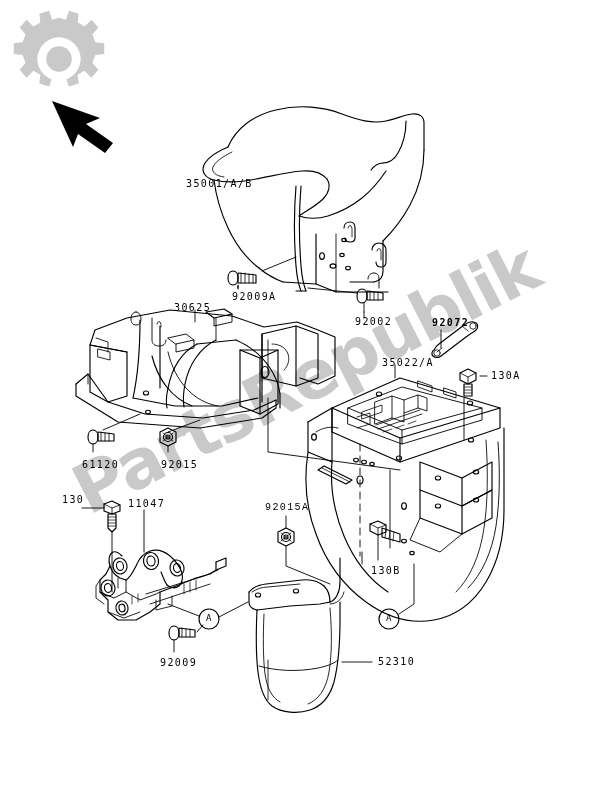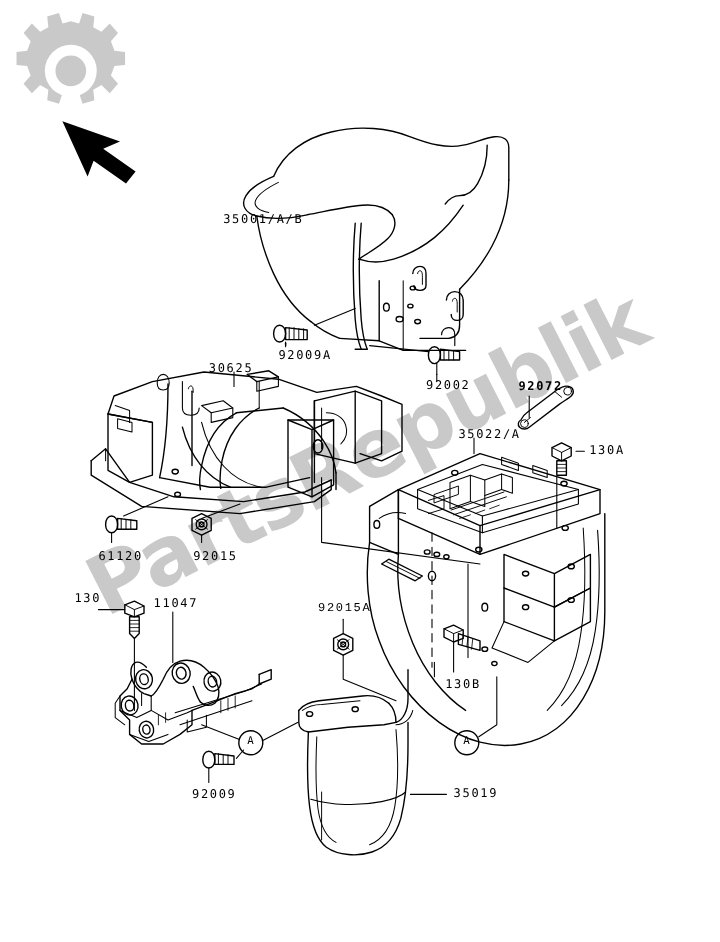--- a/index.html
+++ b/index.html
@@ -419,18 +419,18 @@
   <div class="lbl" style="left:432px;top:318px;font-weight:bold;">92072</div>
   <div class="lbl" style="left:382px;top:358px;">35022/A</div>
   <div class="lbl" style="left:491px;top:371px;">130A</div>
   <div class="lbl" style="left:82px;top:460px;">61120</div>
   <div class="lbl" style="left:149px;top:460px;margin-left:12px;">92015</div>
   <div class="lbl" style="left:62px;top:495px;">130</div>
   <div class="lbl" style="left:128px;top:499px;">11047</div>
   <div class="lbl" style="left:265px;top:503px;font-family:Liberation Mono, monospace;">92015A</div>
   <div class="lbl" style="left:371px;top:566px;">130B</div>
   <div class="lbl" style="left:160px;top:658px;">92009</div>
-  <div class="lbl" style="left:378px;top:657px;">35019</div>
+  <div class="lbl" style="left:378px;top:657px;">52310</div>
 
   <div class="lbl" style="left:206px;top:614px;font-size:9px;letter-spacing:0;">A</div>
   <div class="lbl" style="left:386px;top:614px;font-size:9px;letter-spacing:0;">A</div>
 
 </div>
 
 </body></html>

